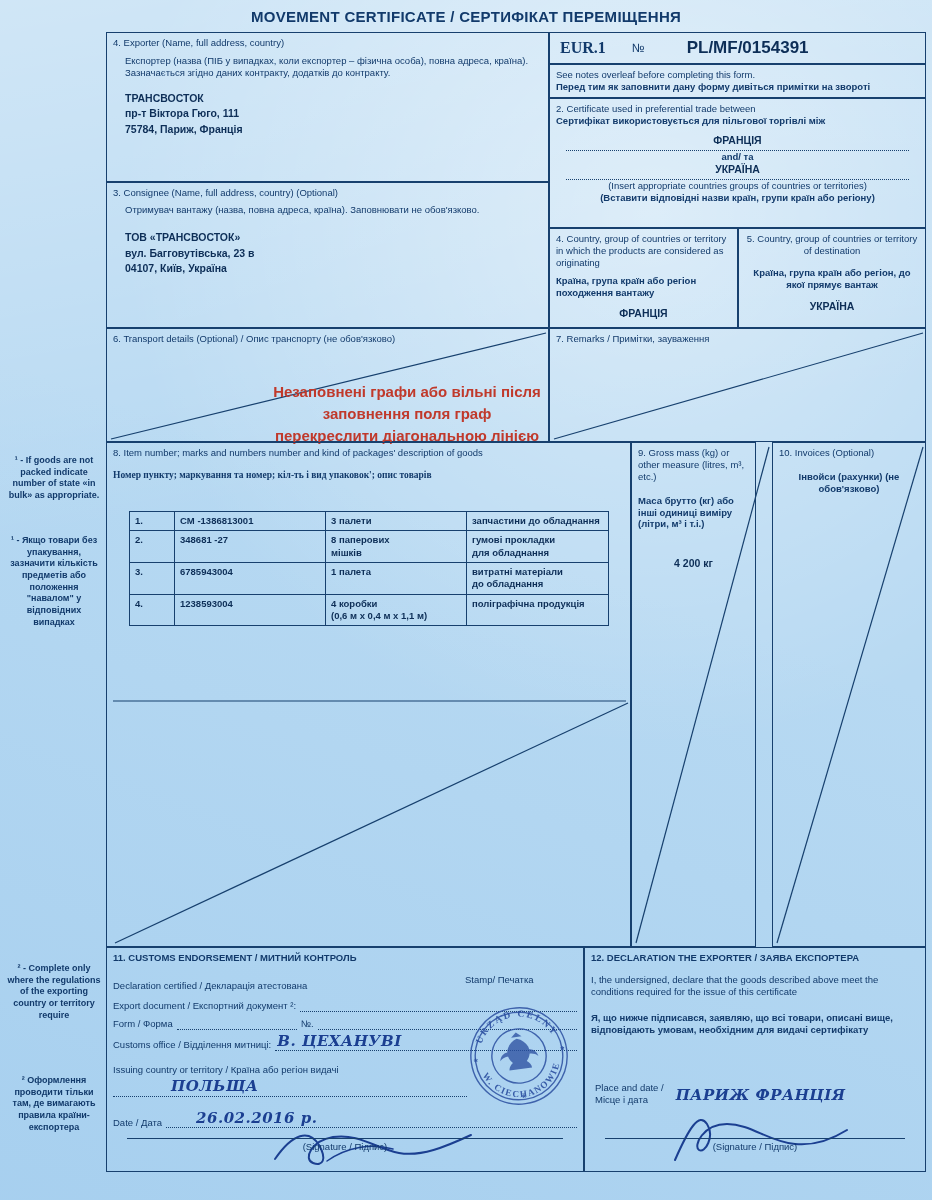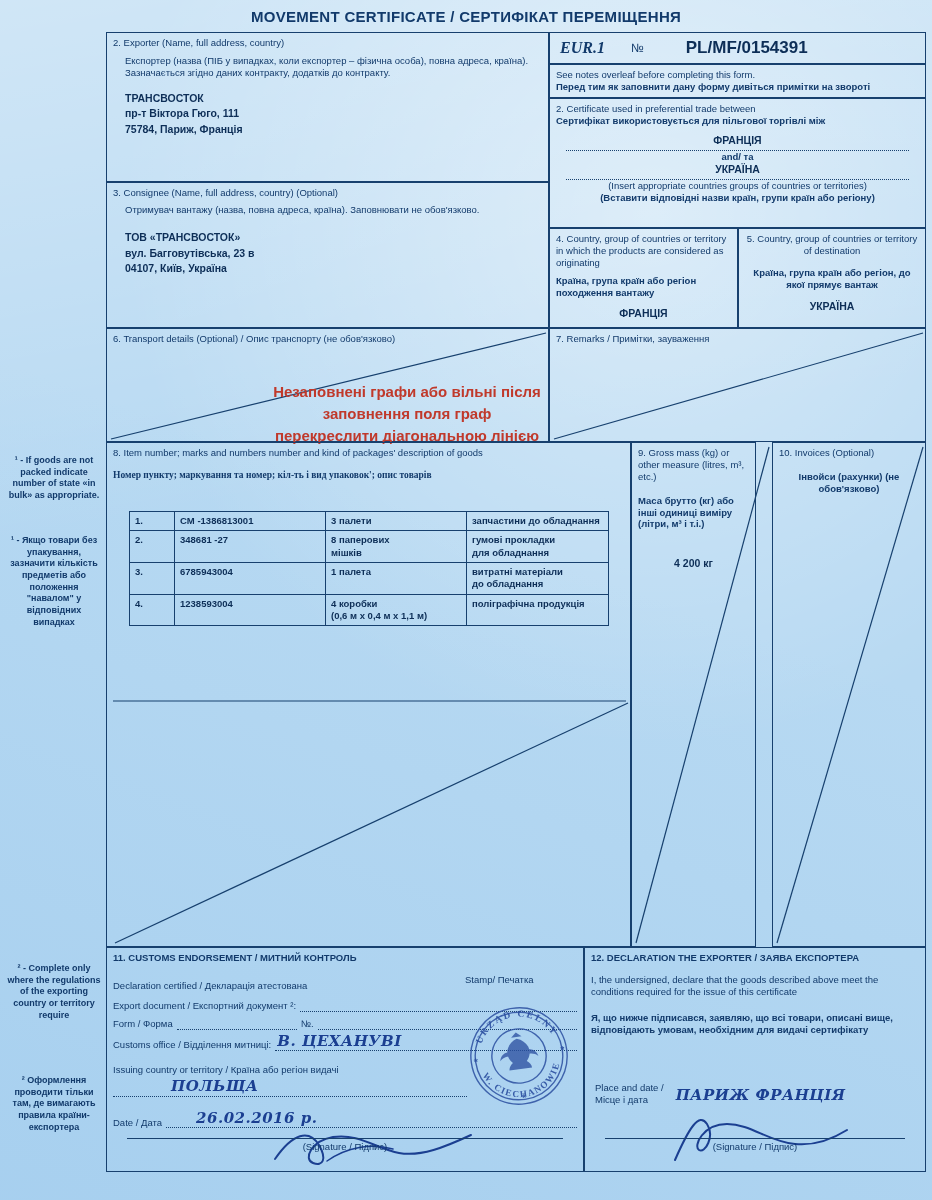--- a/index.html
+++ b/index.html
@@ -144,21 +144,21 @@
 
   <div class="side-note" style="left:6px; top:455px; width:96px;">¹ - If goods are not packed indicate number of state «in bulk» as appropriate.</div>
   <div class="side-note" style="left:6px; top:535px; width:96px;">¹ - Якщо товари без упакування, зазначити кількість предметів або положення "навалом" у відповідних випадках</div>
   <div class="side-note" style="left:6px; top:963px; width:96px;">² - Complete only where the regulations of the exporting country or territory require</div>
   <div class="side-note" style="left:6px; top:1075px; width:96px;">² Оформлення проводити тільки там, де вимагають правила країни-експортера</div>
 
   <div class="frame"></div>
 
   <div class="cell" style="left:106px; top:32px; width:443px; height:150px;">
     <div class="pad">
-      <div class="lbl">2. Exporter (Name, full address, country)</div>
+      <div class="lbl">4. Exporter (Name, full address, country)</div>
       <div class="lbl" style="margin-top:6px; padding-left:12px;">Експортер (назва (ПІБ у випадках, коли експортер – фізична особа), повна адреса, країна). Зазначається згідно даних контракту, додатків до контракту.</div>
       <div style="margin-top:12px; padding-left:12px;">
         <div class="val-b">ТРАНСВОСТОК</div>
         <div class="val-b">пр-т Віктора Гюго, 111</div>
         <div class="val-b">75784, Париж, Франція</div>
       </div>
     </div>
   </div>
 
   <div class="cell" style="left:106px; top:182px; width:443px; height:146px;">
@@ -168,21 +168,21 @@
       <div style="margin-top:14px; padding-left:12px;">
         <div class="val-b">ТОВ «ТРАНСВОСТОК»</div>
         <div class="val-b">вул. Багговутівська, 23 в</div>
         <div class="val-b">04107, Київ, Україна</div>
       </div>
     </div>
   </div>
 
   <div class="cell" style="left:549px; top:32px; width:377px; height:32px;">
     <div style="display:flex; align-items:center; height:100%; padding:0 10px;">
-      <div style="font-family:'Liberation Serif',serif; font-style:italic; font-size:16px; font-weight:bold; color:#123a6b;">EUR.1</div>
+      <div style="font-family:'Liberation Serif',serif; font-size:16px; font-weight:bold; color:#123a6b;">EUR.1</div>
       <div style="margin-left:26px; font-size:12px; color:#123a6b;">№</div>
       <div style="margin-left:42px; font-size:17px; font-weight:bold; color:#0d2e57;">PL/MF/0154391</div>
     </div>
   </div>
 
   <div class="cell" style="left:549px; top:64px; width:377px; height:34px;">
     <div class="pad">
       <div class="lbl">See notes overleaf before completing this form.</div>
       <div class="lbl-b">Перед тим як заповнити дану форму дивіться примітки на звороті</div>
     </div>

